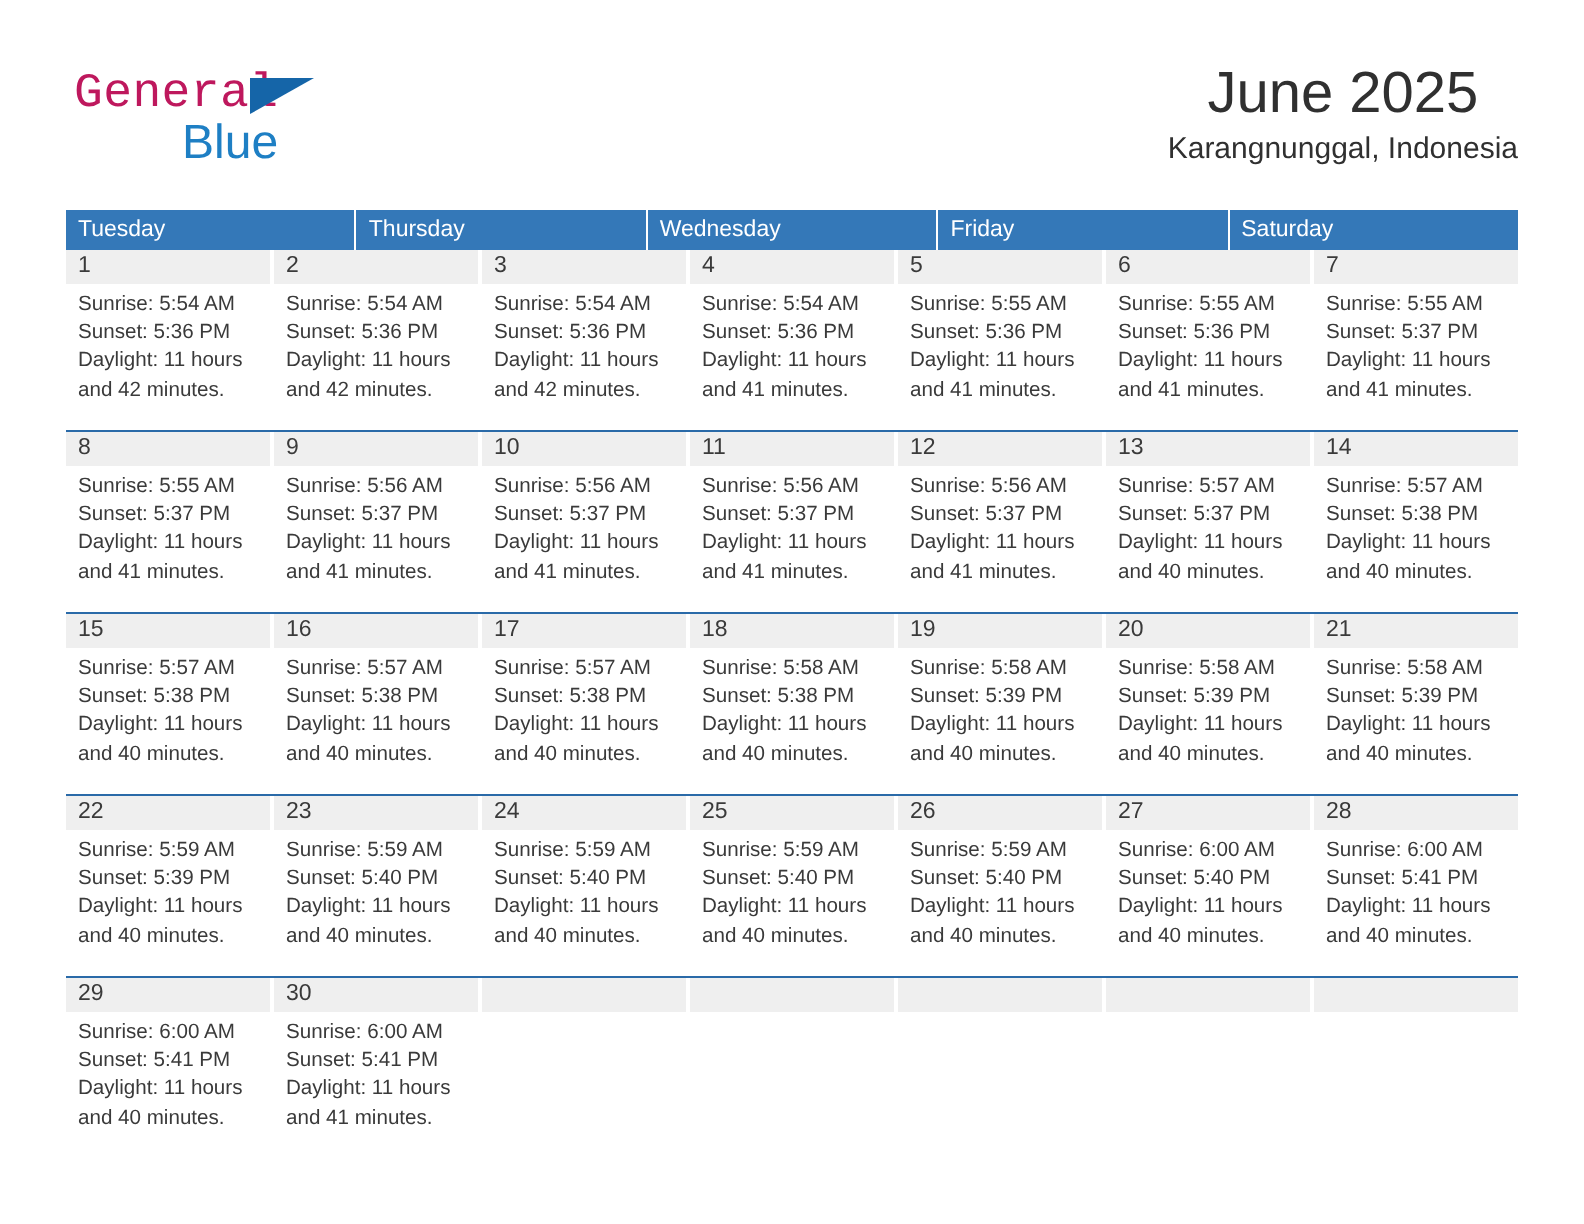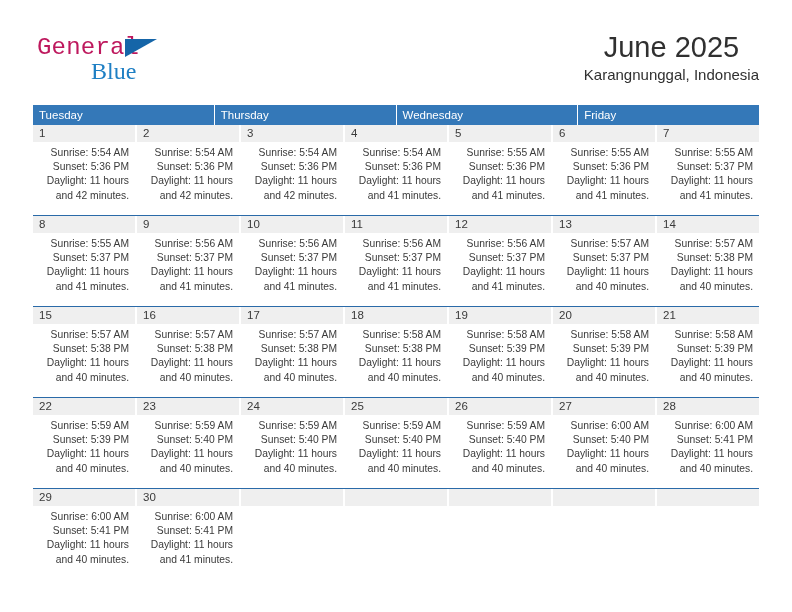--- a/index.html
+++ b/index.html
@@ -55,21 +55,21 @@
     height: 0;
     border-left: 32px solid #1565a8;
     border-bottom: 18px solid transparent;
   }
   .brand-blue {
     position: absolute;
     left: 54px;
     top: 24px;
     font-size: 24px;
     color: #1e7fc4;
-    font-family: Liberation Serif, serif;
+    font-family: Liberation Sans, sans-serif;
   }
 
   .title-block {
     position: absolute;
     right: 0;
     top: 0;
     text-align: center;
   }
   .cal-title {
     font-size: 29px;
@@ -138,21 +138,20 @@
     height: 17px;
     color: #3a3a3a;
     padding-left: 6px;
     box-sizing: border-box;
   }
   .day-body {
     padding: 4px 6px 0 6px;
     font-size: 10.3px;
     line-height: 14.2px;
     color: #3a3a3a;
-    text-align: right;
   }
   .day-body div { white-space: nowrap; }
 
   .last-week .day-cell { height: 84px; }
 </style>
 </head>
 <body>
 
 <div class="page">
 
@@ -171,20 +170,21 @@
 
   </div>
 
   <div class="calendar">
 
     <div class="dow-row">
       <div class="dow-cell">Tuesday</div>
       <div class="dow-cell">Thursday</div>
       <div class="dow-cell">Wednesday</div>
       <div class="dow-cell">Friday</div>
+      <div class="dow-cell">Saturday</div>
     </div>
 
     <div class="week-row first">
       <div class="day-cell">
         <div class="day-num">1</div>
         <div class="day-body">
           <div>Sunrise: 5:54 AM</div>
           <div>Sunset: 5:36 PM</div>
           <div>Daylight: 11 hours</div>
           <div>and 42 minutes.</div>

